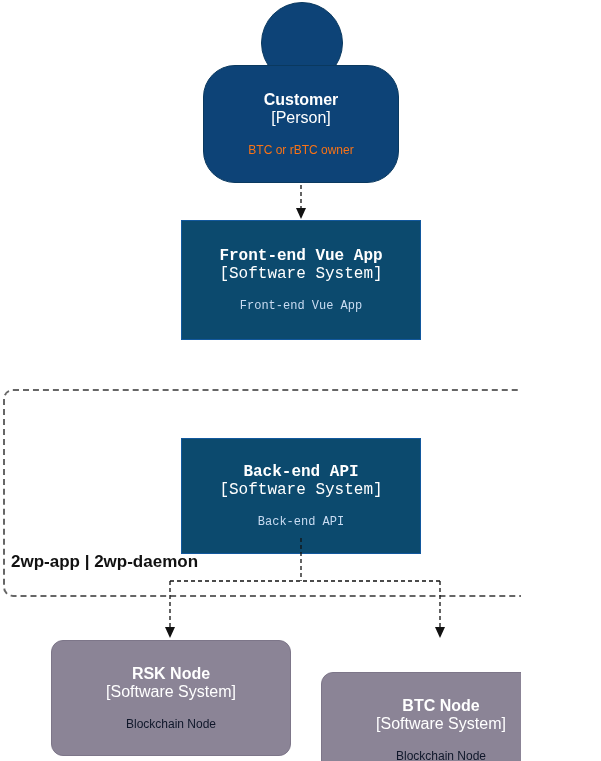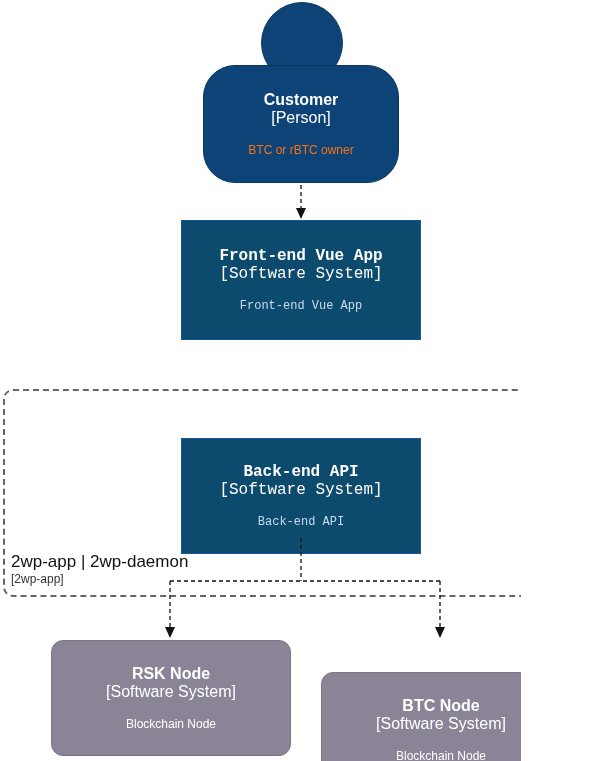--- a/index.html
+++ b/index.html
@@ -21,29 +21,29 @@
   .person-body .desc{color:#f97316;}
 
   
   .system{background:#0c4a6e;border:1px solid #12589d;border-radius:0;z-index:3;font-family:Liberation Mono, monospace;}
   .system .desc{color:#c9dcf2;}
   .frontend{left:181px;top:220px;width:240px;height:120px;}
   .backend{left:181px;top:422px;width:240px;height:116px;margin-top:16px;}
 
   
   .external{background:#8b8496;border:1px solid#7d7689;border-radius:12px;z-index:3;}
-  .external .desc{color:#ffffff;}
+  .external .desc{color:#0f172a;}
   .rsk{left:51px;top:640px;width:240px;height:116px;text-align:center;}
   .btc{left:321px;top:672px;width:240px;height:116px;}
 
   
   .boundary{position:absolute;left:3px;top:389px;width:592px;height:208px;box-sizing:border-box;
             border:2px dashed #666666;border-radius:10px;z-index:1;}
   .boundary-label{position:absolute;left:11px;top:551px;z-index:2;text-align:left;}
-  .boundary-label .b-title{font-size:17px;font-weight:normal;color:#111111;line-height:21px;}
+  .boundary-label .b-title{font-size:17px;font-weight:bold;color:#111111;line-height:21px;}
   .boundary-label .b-meta{font-size:12px;color:#333333;line-height:15px;}
 
   
   .edges{position:absolute;left:0;top:0;width:601px;height:761px;z-index:4;pointer-events:none;}
   .edges line{stroke:#111111;stroke-width:1.3;stroke-dasharray:4 3;}
   .edges polygon{fill:#111111;}
 </style>
 </head>
 <body>
 
@@ -58,21 +58,20 @@
 
   <div class="node system frontend">
     <div class="title">Front-end Vue App</div>
     <div class="meta">[Software System]</div>
     <div class="desc">Front-end Vue App</div>
   </div>
 
   <div class="boundary"></div>
   <div class="boundary-label">
     <div class="b-title">2wp-app | 2wp-daemon</div>
-    <div class="b-meta">[2wp-app]</div>
   </div>
 
   <div class="node system backend">
     <div class="title">Back-end API</div>
     <div class="meta">[Software System]</div>
     <div class="desc">Back-end API</div>
   </div>
 
   <div class="node external rsk">
     <div class="title">RSK Node</div>

